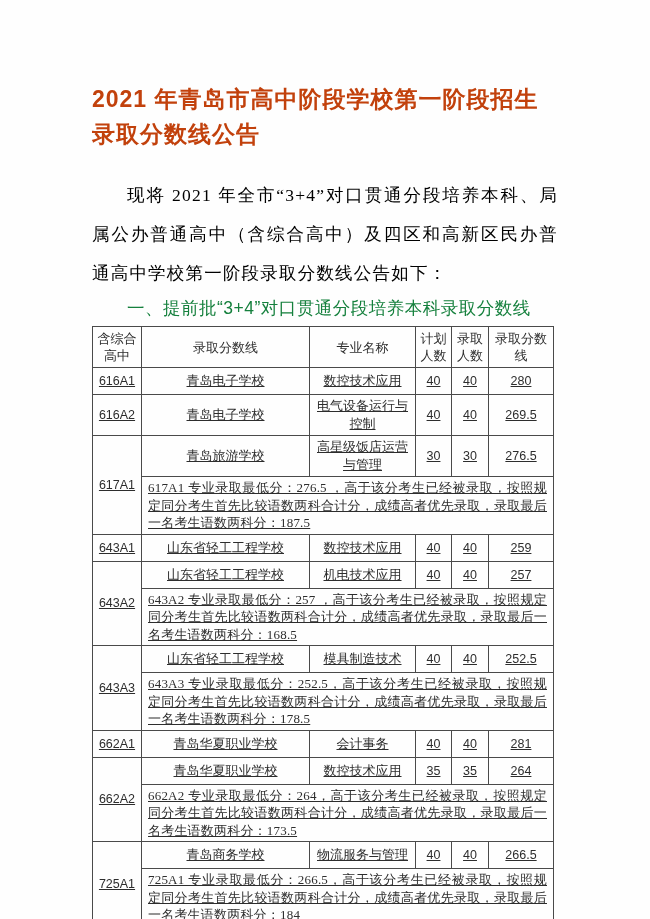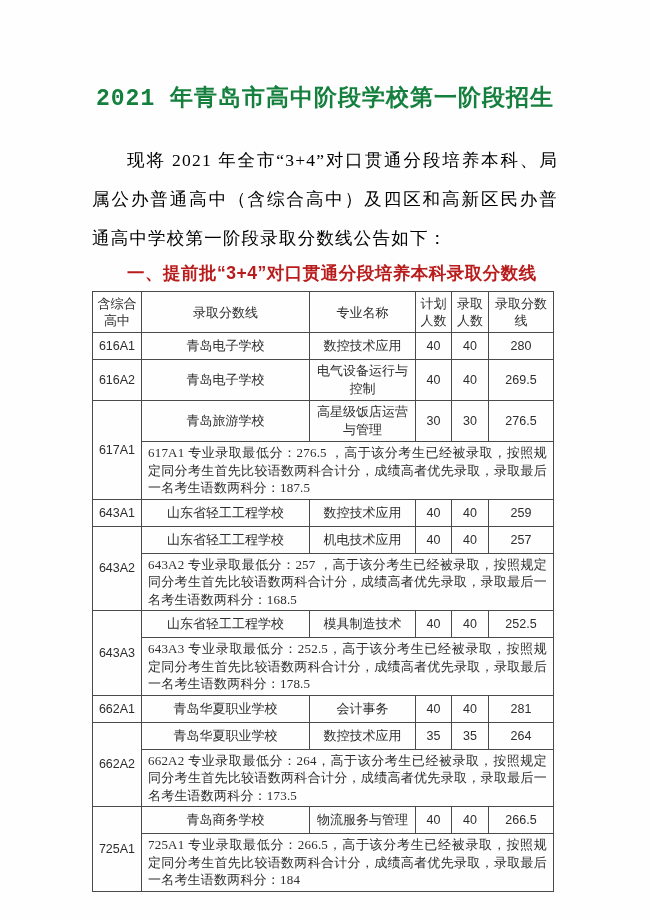--- a/index.html
+++ b/index.html
@@ -13,46 +13,46 @@
     height: 919px;
     box-sizing: border-box;
     padding: 82px 92px 0 92px;
     background: #fefefe;
     overflow: hidden;
     color: #2d2d2d;
     font-family: "Liberation Serif", "DejaVu Serif", serif;
   }
   .doc-title {
     margin: 0 0 24px 0;
-    text-align: center;
-    font-family: Liberation Mono, monospace;
+    text-align: left;
+    font-family: Liberation Sans, sans-serif;
     font-weight: 700;
     font-size: 23px;
     line-height: 35px;
     letter-spacing: 1px;
-    color: #15803d;
+    color: #c2410c;
   }
   .intro-para {
     margin: 12px 0 0 0;
     font-size: 17.5px;
     line-height: 39px;
     text-indent: 2em;
     text-align: justify;
     letter-spacing: 1.2px;
     color: #000000;
   }
   .section-heading {
     margin: 2px 0 5px 0;
     font-family: "Liberation Sans", "DejaVu Sans", sans-serif;
-    font-weight: 700;
+    font-weight: 400;
     font-size: 17.5px;
     line-height: 26px;
     text-indent: 2em;
     letter-spacing: 0.5px;
-    color: #b91c1c;
+    color: #15803d;
   }
   table.score-table {
     border-collapse: collapse;
     table-layout: fixed;
     width: 461px;
     font-size: 13px;
   }
   .score-table th,
   .score-table td {
     border: 1px solid #4a4a4a;
@@ -63,20 +63,21 @@
   }
   .score-table th {
     font-weight: 400;
     padding: 3px 2px;
     line-height: 17px;
     font-size: 13px;
   }
   .score-table td {
     padding: 2px 2px;
     line-height: 18px;
+    text-decoration: underline;
   }
   .c-code, .c-plan, .c-admitted, .c-score {
     font-family: "Liberation Sans", "DejaVu Sans", sans-serif;
     font-size: 12.5px;
   }
   .c-school, .c-major {
     font-family: "Liberation Serif", "DejaVu Serif", serif;
   }
   td.c-note {
     text-align: justify;
@@ -89,20 +90,21 @@
     height: 22px;
   }
 </style>
 </head>
 <body>
 
 <div class="page">
 
   <h1 class="doc-title">
     <span>2021 年青岛市高中阶段学校第一阶段招生</span><br>
+    <span>录取分数线公告</span>
   </h1>
 
   <p class="intro-para">现将 2021 年全市“3+4”对口贯通分段培养本科、局属公办普通高中（含综合高中）及四区和高新区民办普通高中学校第一阶段录取分数线公告如下：</p>
 
   <h2 class="section-heading">一、提前批“3+4”对口贯通分段培养本科录取分数线</h2>
 
   <table class="score-table">
     <colgroup>
       <col style="width:49px">
       <col style="width:168px">

